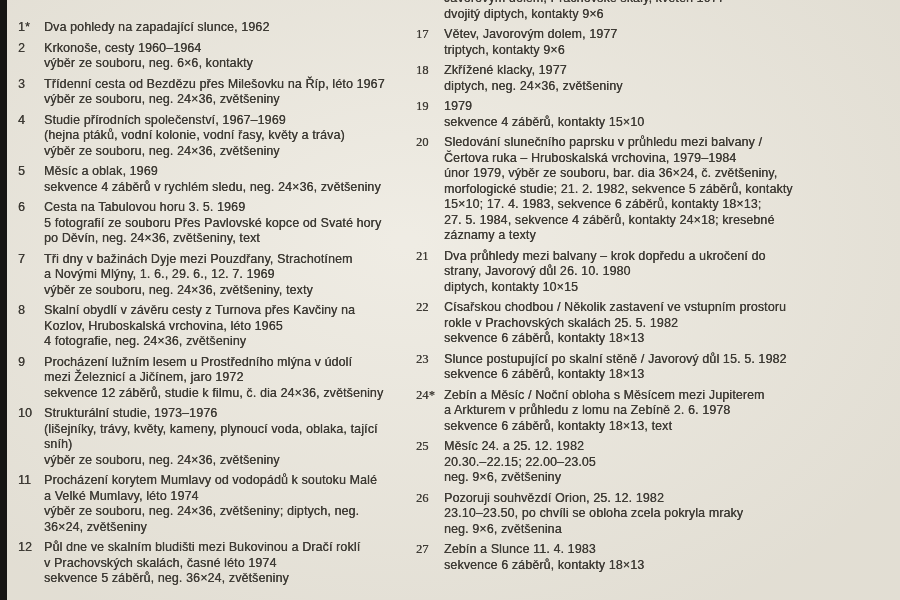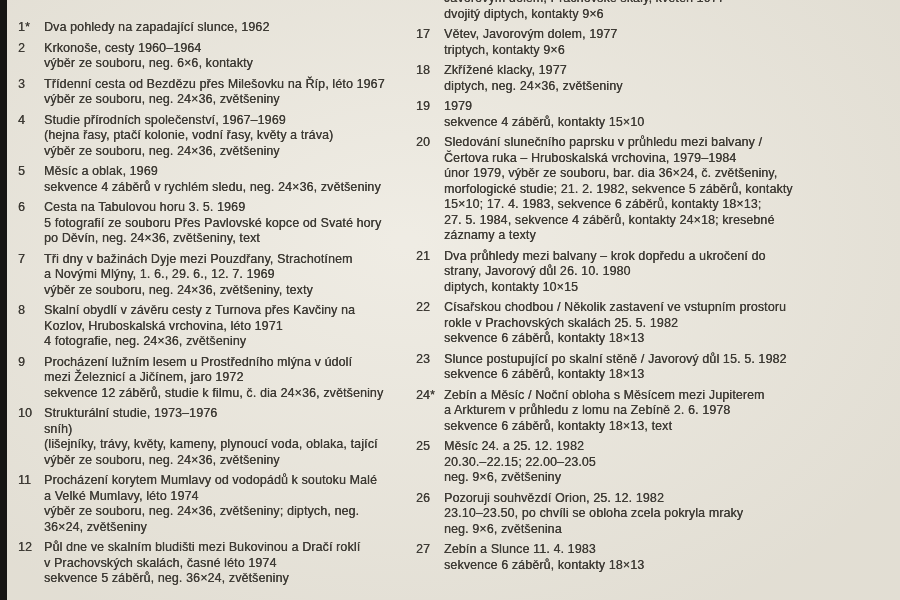--- a/index.html
+++ b/index.html
@@ -48,21 +48,21 @@
   .entry {
     display: flex;
     margin-bottom: 5px;
   }
   .num {
     flex: none;
     width: 26px;
     line-height: 15.5px;
     text-shadow: 0.25px 0 0 currentColor;
   }
-  .col-right .num { width: 28px; }
+  .col-right .num { width: 28px; font-family: Liberation Serif, serif; }
   .body { flex: 1; min-width: 0; }
   .line {
     line-height: 15.5px;
     white-space: nowrap;
     text-shadow: 0.25px 0 0 currentColor;
   }
 </style>
 </head>
 <body style="background: rgb(234, 230, 219); color: rgb(62, 59, 53);">
 
@@ -87,21 +87,21 @@
       <div class="num">3</div>
       <div class="body">
         <div class="line">Třídenní cesta od Bezdězu přes Milešovku na Říp, léto 1967</div>
         <div class="line">výběr ze souboru, neg. 24×36, zvětšeniny</div>
       </div>
     </div>
     <div class="entry">
       <div class="num">4</div>
       <div class="body">
         <div class="line">Studie přírodních společenství, 1967–1969</div>
-        <div class="line">(hejna řasy, ptačí kolonie, vodní řasy, květy a tráva)</div>
+        <div class="line">(hejna ptáků, vodní kolonie, vodní řasy, květy a tráva)</div>
         <div class="line">výběr ze souboru, neg. 24×36, zvětšeniny</div>
       </div>
     </div>
     <div class="entry">
       <div class="num">5</div>
       <div class="body">
         <div class="line">Měsíc a oblak, 1969</div>
         <div class="line">sekvence 4 záběrů v rychlém sledu, neg. 24×36, zvětšeniny</div>
       </div>
     </div>
@@ -118,38 +118,38 @@
       <div class="body">
         <div class="line">Tři dny v bažinách Dyje mezi Pouzdřany, Strachotínem</div>
         <div class="line">a Novými Mlýny, 1. 6., 29. 6., 12. 7. 1969</div>
         <div class="line">výběr ze souboru, neg. 24×36, zvětšeniny, texty</div>
       </div>
     </div>
     <div class="entry">
       <div class="num">8</div>
       <div class="body">
         <div class="line">Skalní obydlí v závěru cesty z Turnova přes Kavčiny na</div>
-        <div class="line">Kozlov, Hruboskalská vrchovina, léto 1971</div>
+        <div class="line">Kozlov, Hruboskalská vrchovina, léto 1965</div>
         <div class="line">4 fotografie, neg. 24×36, zvětšeniny</div>
       </div>
     </div>
     <div class="entry">
       <div class="num">9</div>
       <div class="body">
         <div class="line">Procházení lužním lesem u Prostředního mlýna v údolí</div>
         <div class="line">mezi Železnicí a Jičínem, jaro 1972</div>
         <div class="line">sekvence 12 záběrů, studie k filmu, č. dia 24×36, zvětšeniny</div>
       </div>
     </div>
     <div class="entry">
       <div class="num">10</div>
       <div class="body">
         <div class="line">Strukturální studie, 1973–1976</div>
+        <div class="line">(lišejníky, trávy, květy, kameny, plynoucí voda, oblaka, tající</div>
         <div class="line">sníh)</div>
-        <div class="line">(lišejníky, trávy, květy, kameny, plynoucí voda, oblaka, tající</div>
         <div class="line">výběr ze souboru, neg. 24×36, zvětšeniny</div>
       </div>
     </div>
     <div class="entry">
       <div class="num">11</div>
       <div class="body">
         <div class="line">Procházení korytem Mumlavy od vodopádů k soutoku Malé</div>
         <div class="line">a Velké Mumlavy, léto 1974</div>
         <div class="line">výběr ze souboru, neg. 24×36, zvětšeniny; diptych, neg.</div>
         <div class="line">36×24, zvětšeniny</div>

